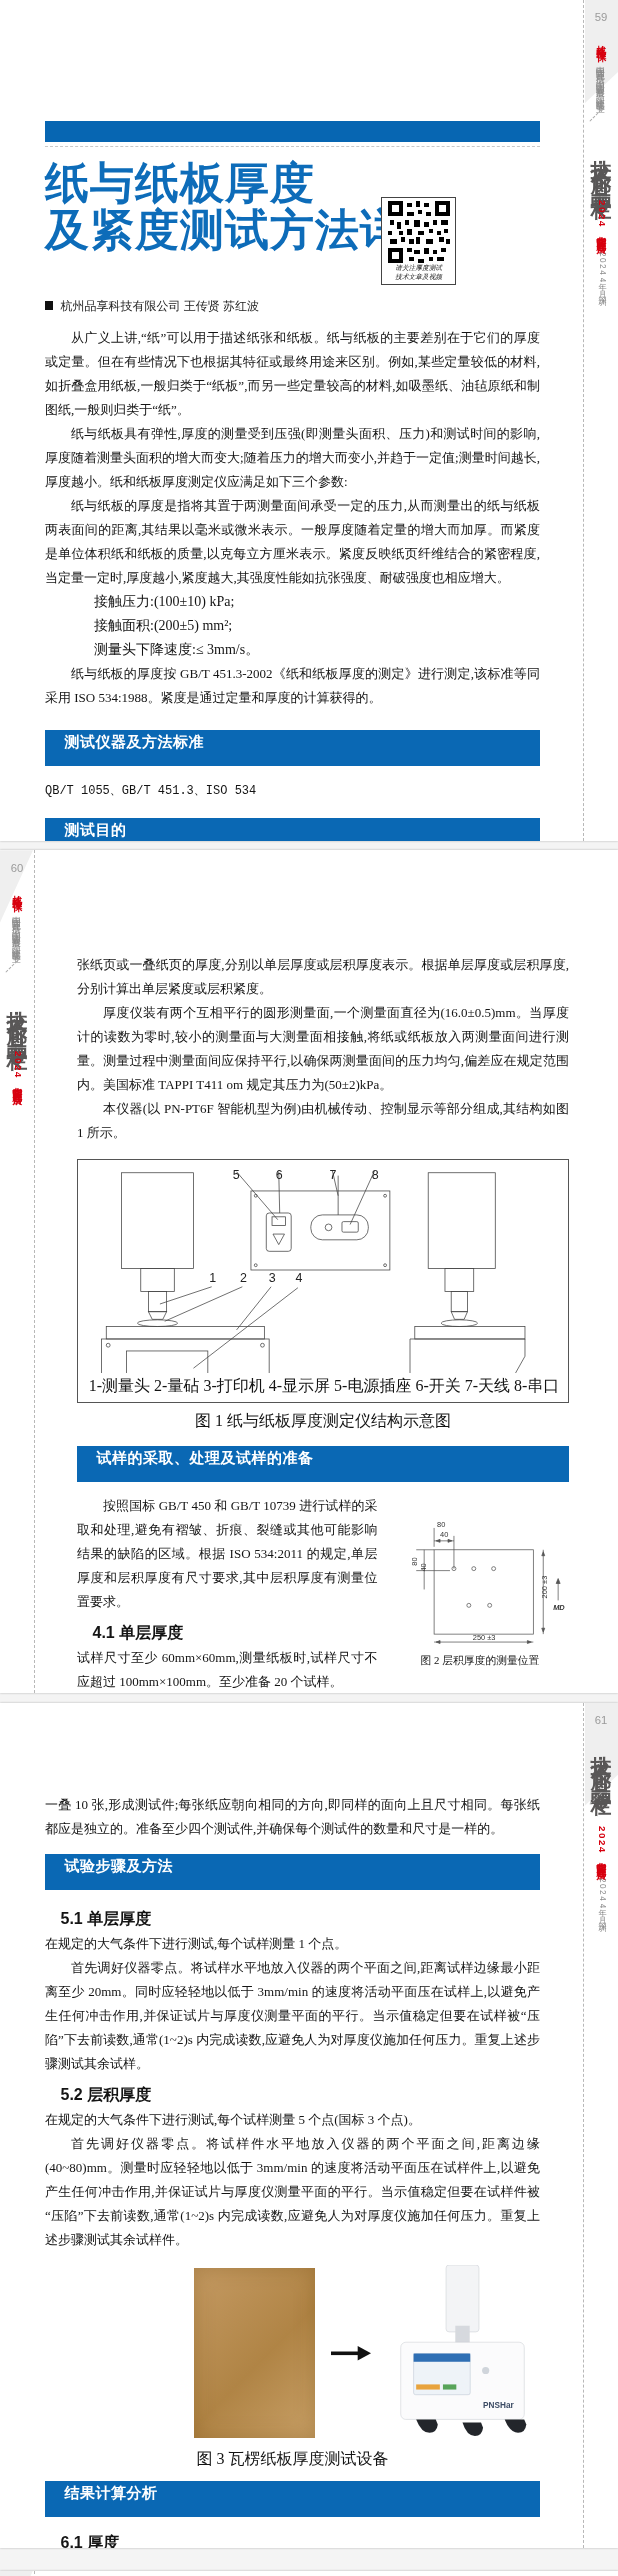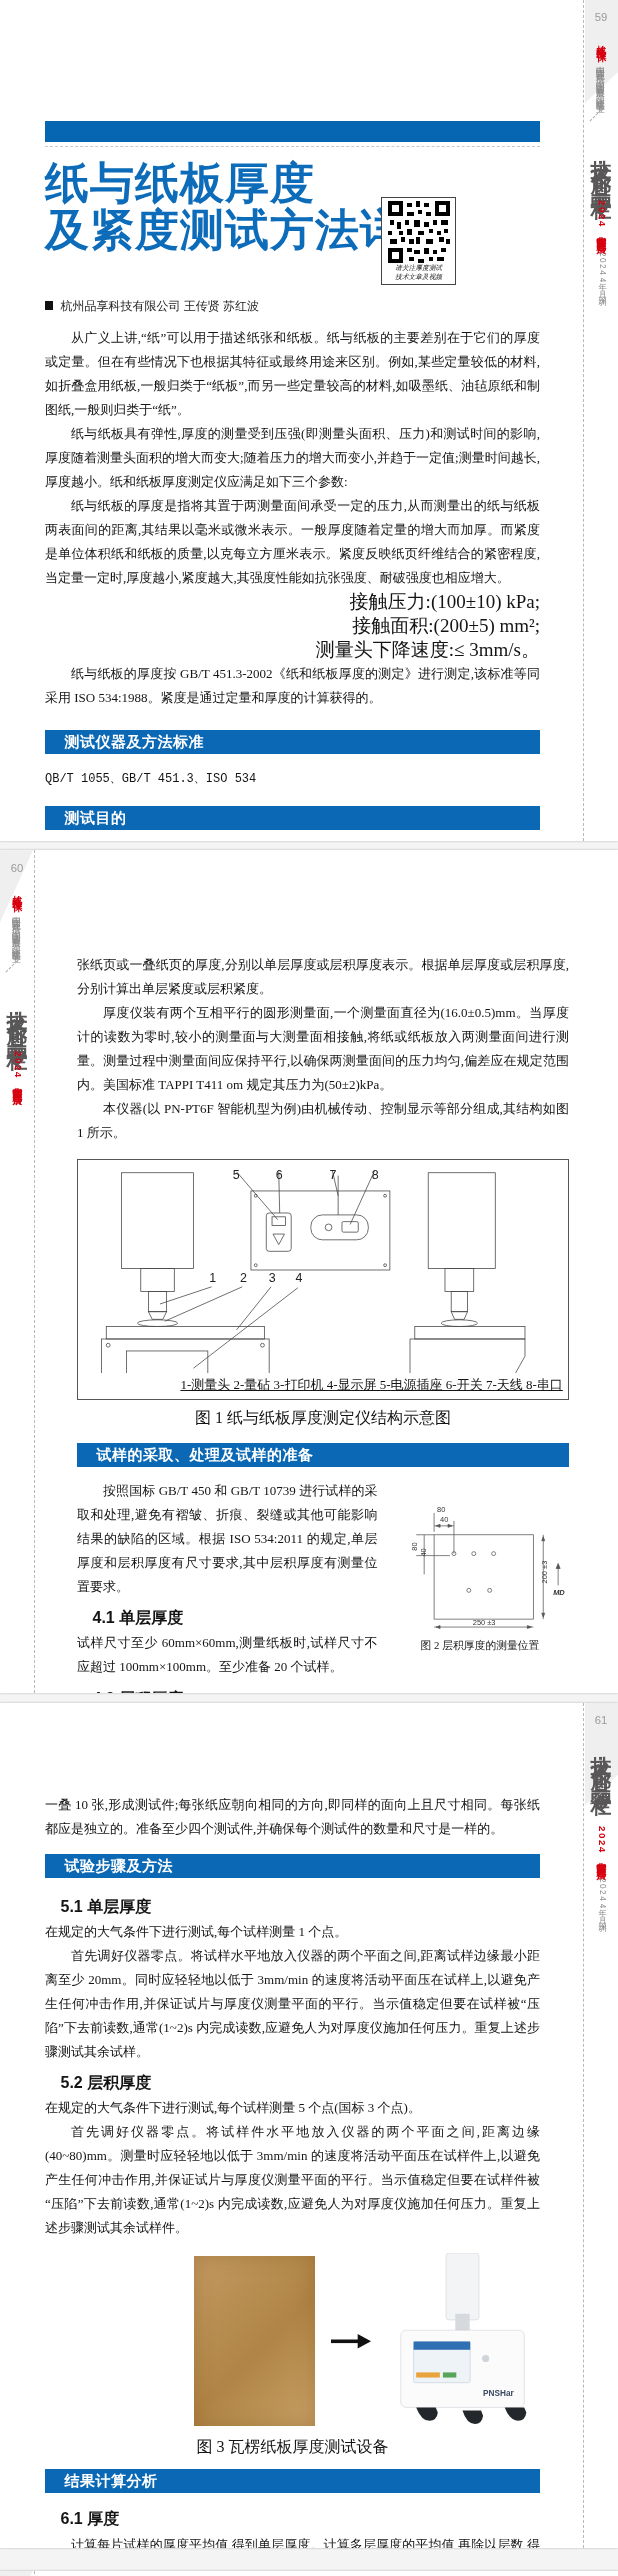--- a/index.html
+++ b/index.html
@@ -36,27 +36,27 @@
   .title-wrap{position:relative;margin-top:13.4px;height:118px;}
   h1.doctitle{margin:0;font-family:"Liberation Sans",sans-serif;font-weight:700;color:#0d6cb9;
     font-size:44px;line-height:1.06;letter-spacing:1px;}
   .qr{position:absolute;left:336px;top:37px;width:68px;border:0.5px solid #444;background:#fff;padding:2.6px 2.6px 1.5px;text-align:center;}
   .qr svg{display:block;width:62px;height:62px;margin:0 auto;}
   .qr-cap{font-size:6.7px;font-style:italic;line-height:1.45;color:#222;}
   .byline{margin:19.6px 0 0;font-size:12px;font-family:"Liberation Sans",sans-serif;color:#222;}
   .byline .sq{display:inline-block;width:8.2px;height:8.2px;background:#111;margin-right:7.2px;}
   .para{margin:0;font-size:13px;line-height:24px;text-align:justify;text-indent:2em;}
   .para.noindent{text-indent:0;}
-  .spec{margin:0;font-size:19px;line-height:24px;padding-left:49px;text-align:right;}
-  .secbar{height:24px;background:#0a68b4;color:#fff;font-family:"Liberation Sans",sans-serif;
+  .spec{margin:0;font-size:14px;line-height:24px;padding-left:49px;}
+  .secbar{height:36px;background:#0a68b4;color:#fff;font-family:"Liberation Sans",sans-serif;
     font-weight:700;font-size:15px;line-height:24px;padding-left:19.6px;letter-spacing:0.5px;}
   .subhead{margin:9.3px 0 2.1px;font-family:"Liberation Sans",sans-serif;font-weight:700;font-size:16px;padding-left:15.5px;}
   
   .fig1-box{border:1px solid #555;margin-top:13.4px;padding:7.2px 5.2px 4.1px;}
-  .fig1-labels{font-size:13px;text-align:right;padding:3.1px 0 1px 2.1px;text-decoration:underline;}
+  .fig1-labels{font-size:16px;text-align:center;padding:3.1px 0 1px 2.1px;}
   .figcap{text-align:center;font-size:16px;margin:8.2px 0 0;}
   
   .fig2{float:right;width:178px;margin:27px 0 3.1px 13.4px;text-align:center;}
   .fig2 .figcap{font-size:10.8px;margin-top:2.1px;}
   
   .fig3{display:flex;align-items:center;justify-content:flex-end;gap:14.4px;margin:13.4px 0 0;}
   .cardboard{width:121px;height:170px;background:linear-gradient(135deg,#c49a63,#b08445 55%,#c8a067);
     box-shadow:inset 0 0 20.6px rgba(120,80,20,.35);}
   svg text{font-family:"Liberation Sans",sans-serif;}
   .linework{stroke:#444;fill:none;stroke-width:1.6;}

